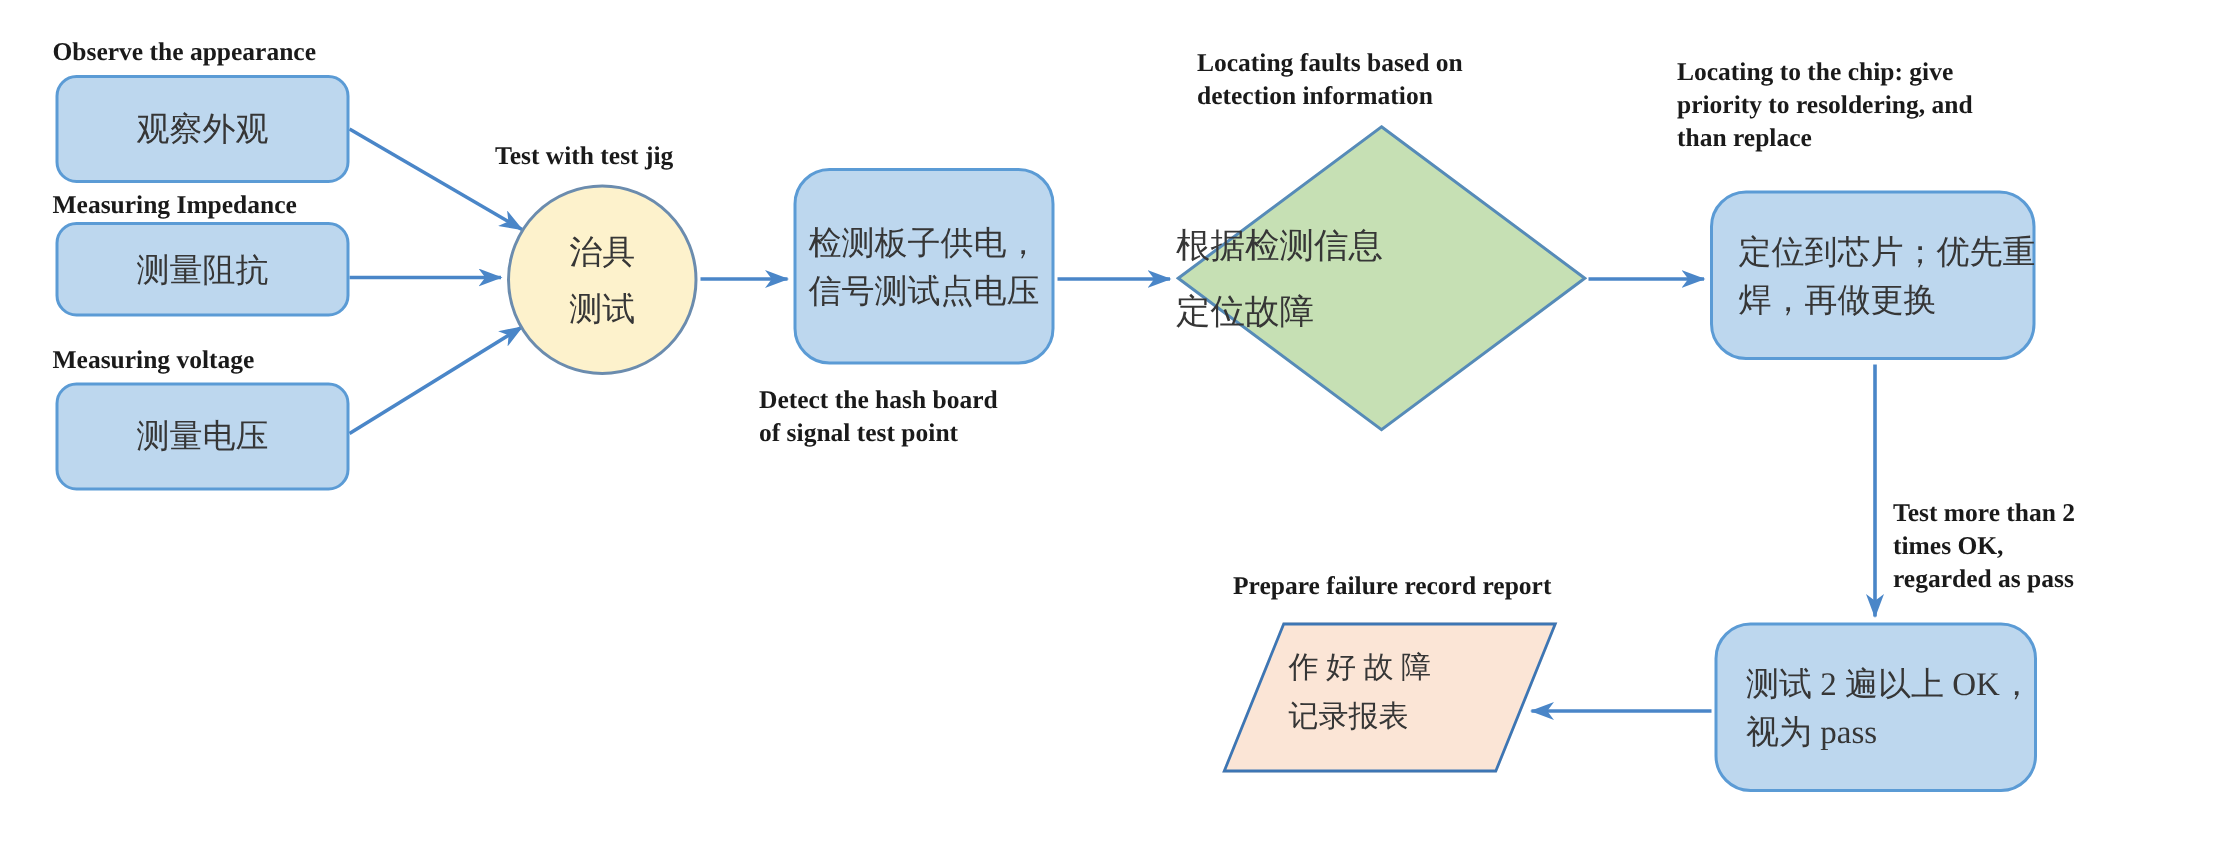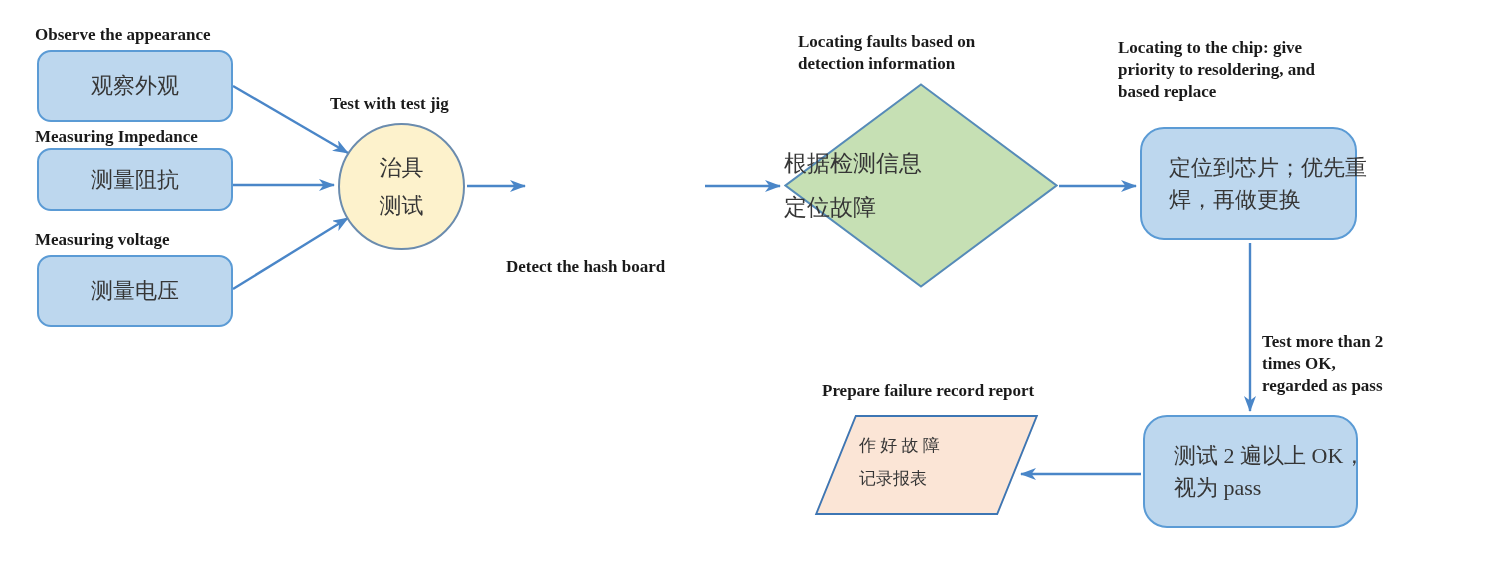--- a/index.html
+++ b/index.html
@@ -47,21 +47,21 @@
     color:var(--shape_text);font-size:23px;
   }
   .diamond .ln{line-height:44px;white-space:nowrap;}
   .para{position:absolute;}
   .para .bg{
     position:absolute;left:0;top:0;right:0;bottom:0;box-sizing:border-box;
     background:var(--para_fill);border:2px solid var(--para_border);
     transform:skewX(-22deg);
   }
   .para .ptext{
-    position:absolute;left:24px;top:14px;color:var(--shape_text);font-size:17px;
+    position:absolute;left:24px;top:14px;color:var(--shape_text);font-size:20px;
   }
   .para .ln{line-height:33px;white-space:nowrap;}
 </style>
 </head>
 <body>
 
 <div class="canvas">
 
   <svg class="arrows" viewBox="0 0 1486 573">
     <defs>
@@ -93,54 +93,59 @@
   <div class="box small" style="left:37px;top:255px;width:196px;height:72px;">
     <span class="ln">测量电压</span>
   </div>
 
   <div class="label" style="left:330px;top:93px;">Test with test jig</div>
   <div class="circle" style="left:338px;top:123px;width:127px;height:127px;">
     <span class="ln">治具</span>
     <span class="ln">测试</span>
   </div>
 
+  <div class="box big" style="left:529px;top:112px;width:174px;height:131px;">
+    <span class="ln">检测板子供电，</span>
+    <span class="ln">信号测试点电压</span>
+  </div>
   <div class="label" style="left:506px;top:256px;">
     <div>Detect the hash board</div>
+    <div>of signal test point</div>
   </div>
 
   <div class="label" style="left:798px;top:31px;">
     <div>Locating faults based on</div>
     <div>detection information</div>
   </div>
   <div class="diamond" style="left:784px;top:83px;width:274px;height:205px;">
     <svg width="274" height="205" viewBox="0 0 274 205">
       <polygon points="137,1.5 272.5,102.5 137,203.5 1.5,102.5" fill="var(--diamond_fill)" stroke="var(--diamond_border)" stroke-width="2"></polygon>
     </svg>
     <div class="dtext">
       <span class="ln">根据检测信息</span>
       <span class="ln">定位故障</span>
     </div>
   </div>
 
   <div class="label" style="left:1118px;top:37px;">
     <div>Locating to the chip: give</div>
     <div>priority to resoldering, and</div>
-    <div>based replace</div>
+    <div>than replace</div>
   </div>
-  <div class="box big leftalign" style="left:1140px;top:127px;width:217px;height:113px;padding-left:27px;">
+  <div class="box big leftalign" style="left:1140px;top:127px;width:217px;height:113px;padding-left:17px;">
     <span class="ln">定位到芯片；优先重</span>
     <span class="ln">焊，再做更换</span>
   </div>
 
   <div class="label" style="left:1262px;top:331px;">
     <div>Test more than 2</div>
     <div>times OK,</div>
     <div>regarded as pass</div>
   </div>
-  <div class="box big leftalign" style="left:1143px;top:415px;width:215px;height:113px;padding-left:29px;">
+  <div class="box big leftalign" style="left:1143px;top:415px;width:215px;height:113px;padding-left:19px;">
     <span class="ln">测试 2 遍以上 OK，</span>
     <span class="ln">视为 pass</span>
   </div>
 
   <div class="label" style="left:822px;top:380px;">Prepare failure record report</div>
   <div class="para" style="left:835px;top:415px;width:183px;height:100px;">
     <div class="bg"></div>
     <div class="ptext">
       <div class="ln">作 好 故 障</div>
       <div class="ln">记录报表</div>

